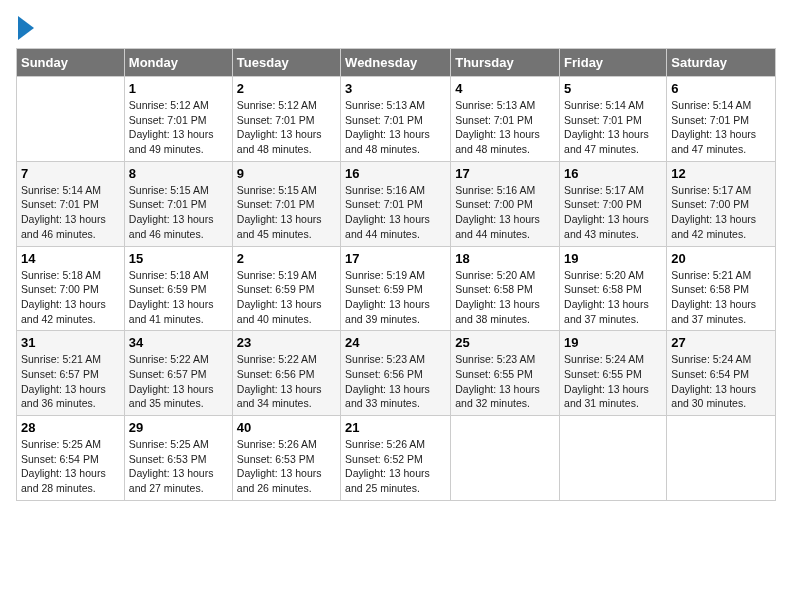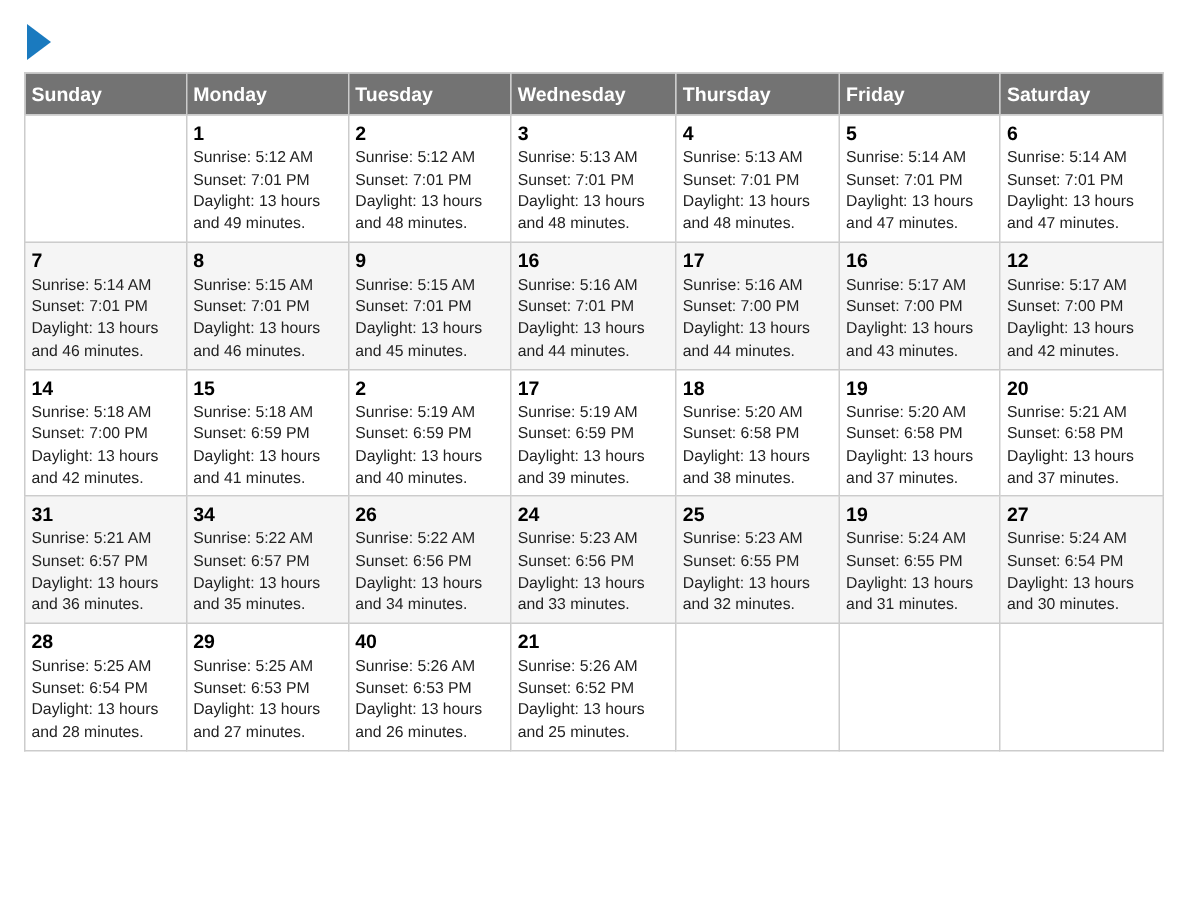--- a/index.html
+++ b/index.html
@@ -264,21 +264,21 @@
 and 36 minutes.</div>
         </td>
         <td>
           <span class="day-num">34</span>
           <div class="day-info" style="white-space: pre-line;">Sunrise: 5:22 AM
 Sunset: 6:57 PM
 Daylight: 13 hours
 and 35 minutes.</div>
         </td>
         <td>
-          <span class="day-num">26</span>
+          <span class="day-num">23</span>
           <div class="day-info" style="white-space: pre-line;">Sunrise: 5:22 AM
 Sunset: 6:56 PM
 Daylight: 13 hours
 and 34 minutes.</div>
         </td>
         <td>
           <span class="day-num">24</span>
           <div class="day-info" style="white-space: pre-line;">Sunrise: 5:23 AM
 Sunset: 6:56 PM
 Daylight: 13 hours

